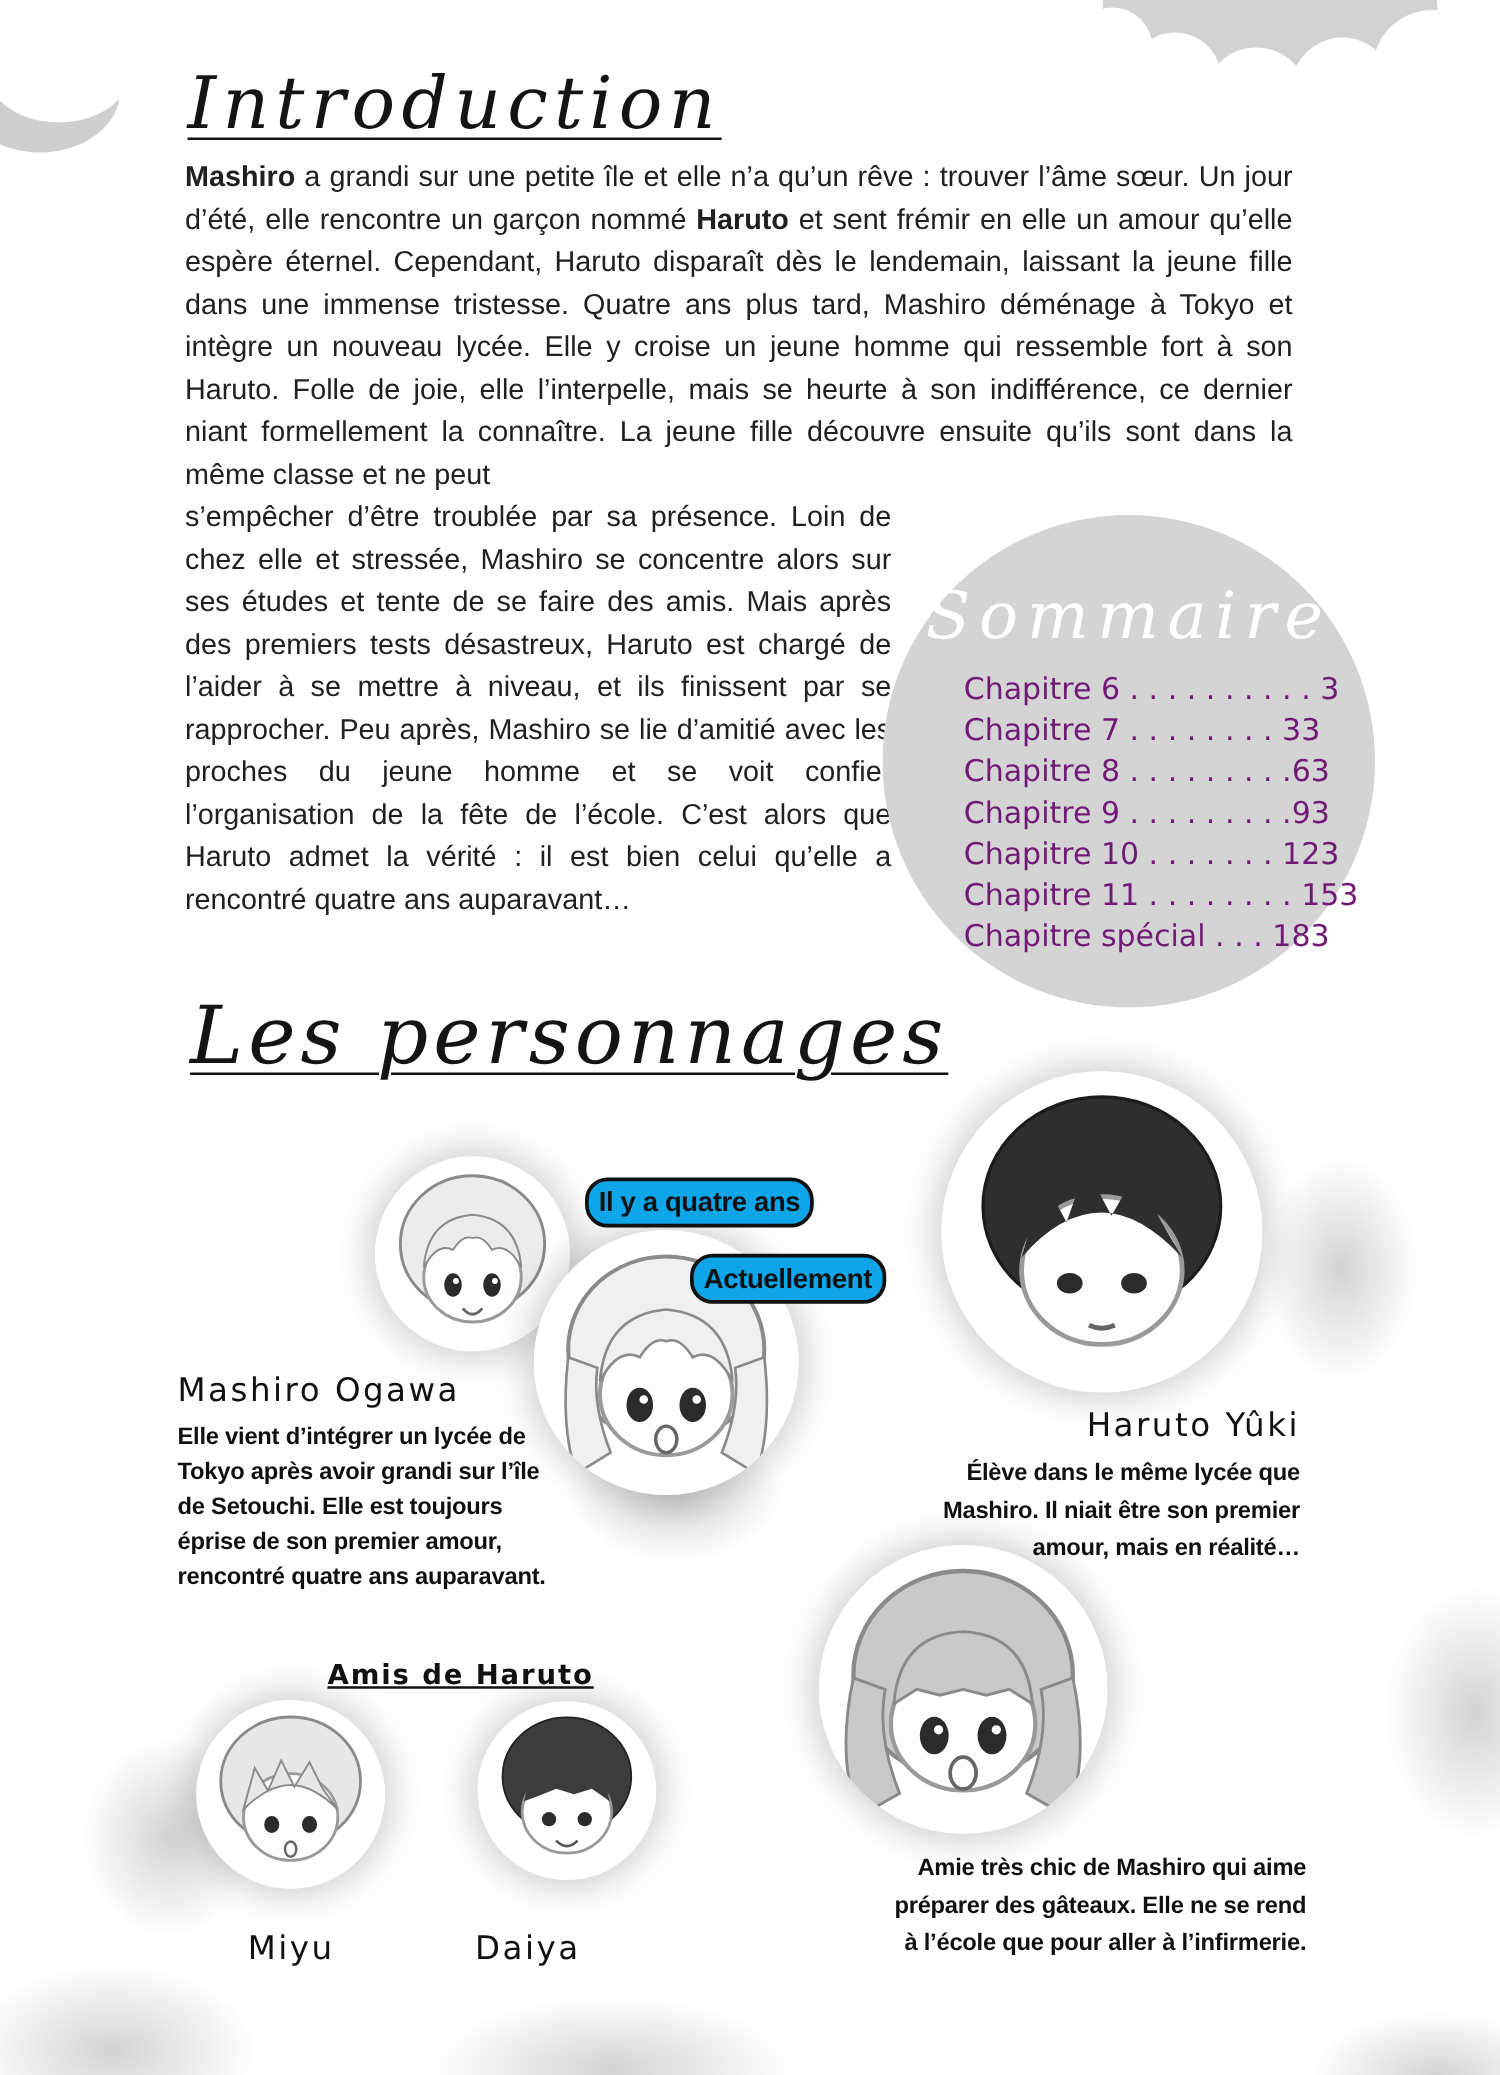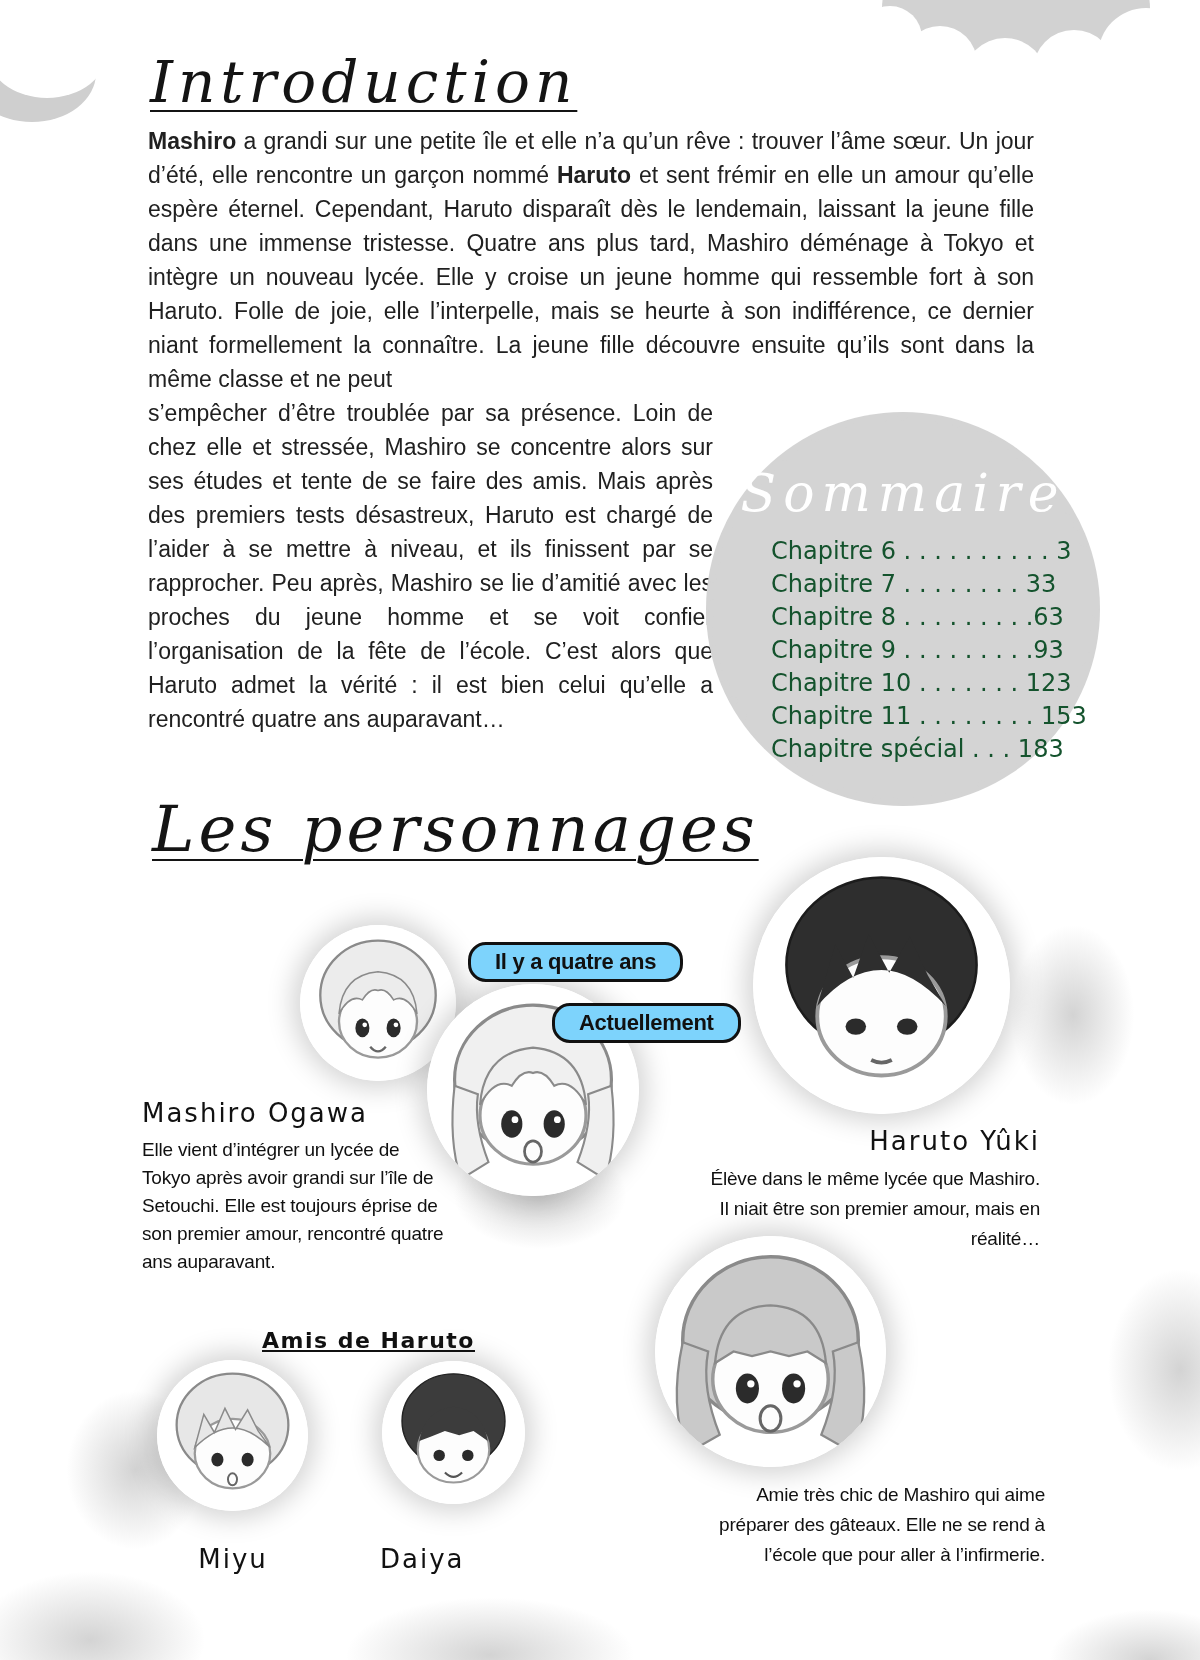--- a/index.html
+++ b/index.html
@@ -37,42 +37,42 @@
   .intro-text{position:absolute;left:148px;top:124px;width:886px;font-size:23px;line-height:34px;
               text-align:justify;color:#202020;}
   .intro-text p{margin:0;}
   .para2{width:565px;}
   .b{font-weight:bold;}
 
   
   .sommaire{position:absolute;left:706px;top:412px;width:394px;height:394px;box-sizing:border-box;
             background:#d4d4d4;border:9px dotted #d4d4d4;border-radius:50%;}
   .sommaire-title{display:block;text-align:center;margin-top:42px;font-size:52px;letter-spacing:7px;color:#ffffff;}
-  .toc{margin:12px 0 0 56px;font-family:"DejaVu Sans",sans-serif;font-size:24px;line-height:33px;color:#14532d;}
+  .toc{margin:12px 0 0 56px;font-family:"DejaVu Sans",sans-serif;font-size:24px;line-height:33px;color:#701a75;}
 
   
   .portrait{position:absolute;border-radius:50%;overflow:hidden;background:#fff;
             box-shadow:0 0 26px 8px rgba(0,0,0,.17);}
   .portrait svg{display:block;width:100%;height:100%;}
   .p-mashiro-young{left:300px;top:925px;width:156px;height:156px;z-index:1;}
   .p-mashiro-now{left:427px;top:984px;width:212px;height:212px;z-index:2;}
   .p-haruto{left:753px;top:857px;width:257px;height:257px;}
   .p-himeno{left:655px;top:1236px;width:231px;height:231px;}
   .p-miyu{left:157px;top:1360px;width:151px;height:151px;}
   .p-daiya{left:382px;top:1361px;width:143px;height:143px;}
 
   
-  .badge{position:absolute;z-index:5;background:#7dd3fc;border:3px solid #111;border-radius:18px;
-         padding:4px 24px;font-weight:bold;font-size:22px;letter-spacing:-0.3px;color:#111;}
+  .badge{position:absolute;z-index:5;background:#0ea5e9;border:3px solid #111;border-radius:18px;
+         padding:4px 8px;font-weight:bold;font-size:22px;letter-spacing:-0.3px;color:#111;}
   .badge-past{left:468px;top:942px;}
   .badge-present{left:552px;top:1003px;}
 
   
   .char-name{font-family:"DejaVu Sans",sans-serif;font-weight:normal;font-size:26px;letter-spacing:2px;color:#111;}
-  .char-desc{font-weight:normal;font-size:19px;line-height:28px;letter-spacing:-0.2px;color:#101010;margin-top:8px;}
+  .char-desc{font-weight:bold;font-size:19px;line-height:28px;letter-spacing:-0.2px;color:#101010;margin-top:8px;}
   .blk-mashiro{position:absolute;left:142px;top:1098px;width:308px;text-align:left;z-index:4;}
   .blk-haruto{position:absolute;right:160px;top:1126px;width:330px;text-align:right;z-index:4;}
   .blk-haruto .char-desc{line-height:30px;}
   .blk-himeno{position:absolute;right:155px;top:1472px;width:340px;text-align:right;z-index:4;}
   .blk-himeno .char-desc{line-height:30px;}
   .group-label{position:absolute;left:262px;top:1328px;font-family:"DejaVu Sans",sans-serif;
                font-weight:bold;font-size:22px;letter-spacing:1.5px;color:#111;text-decoration:underline;}
   .lbl-miyu{position:absolute;left:158px;top:1544px;width:150px;text-align:center;}
   .lbl-daiya{position:absolute;left:380px;top:1544px;width:148px;text-align:left;}
 </style>

